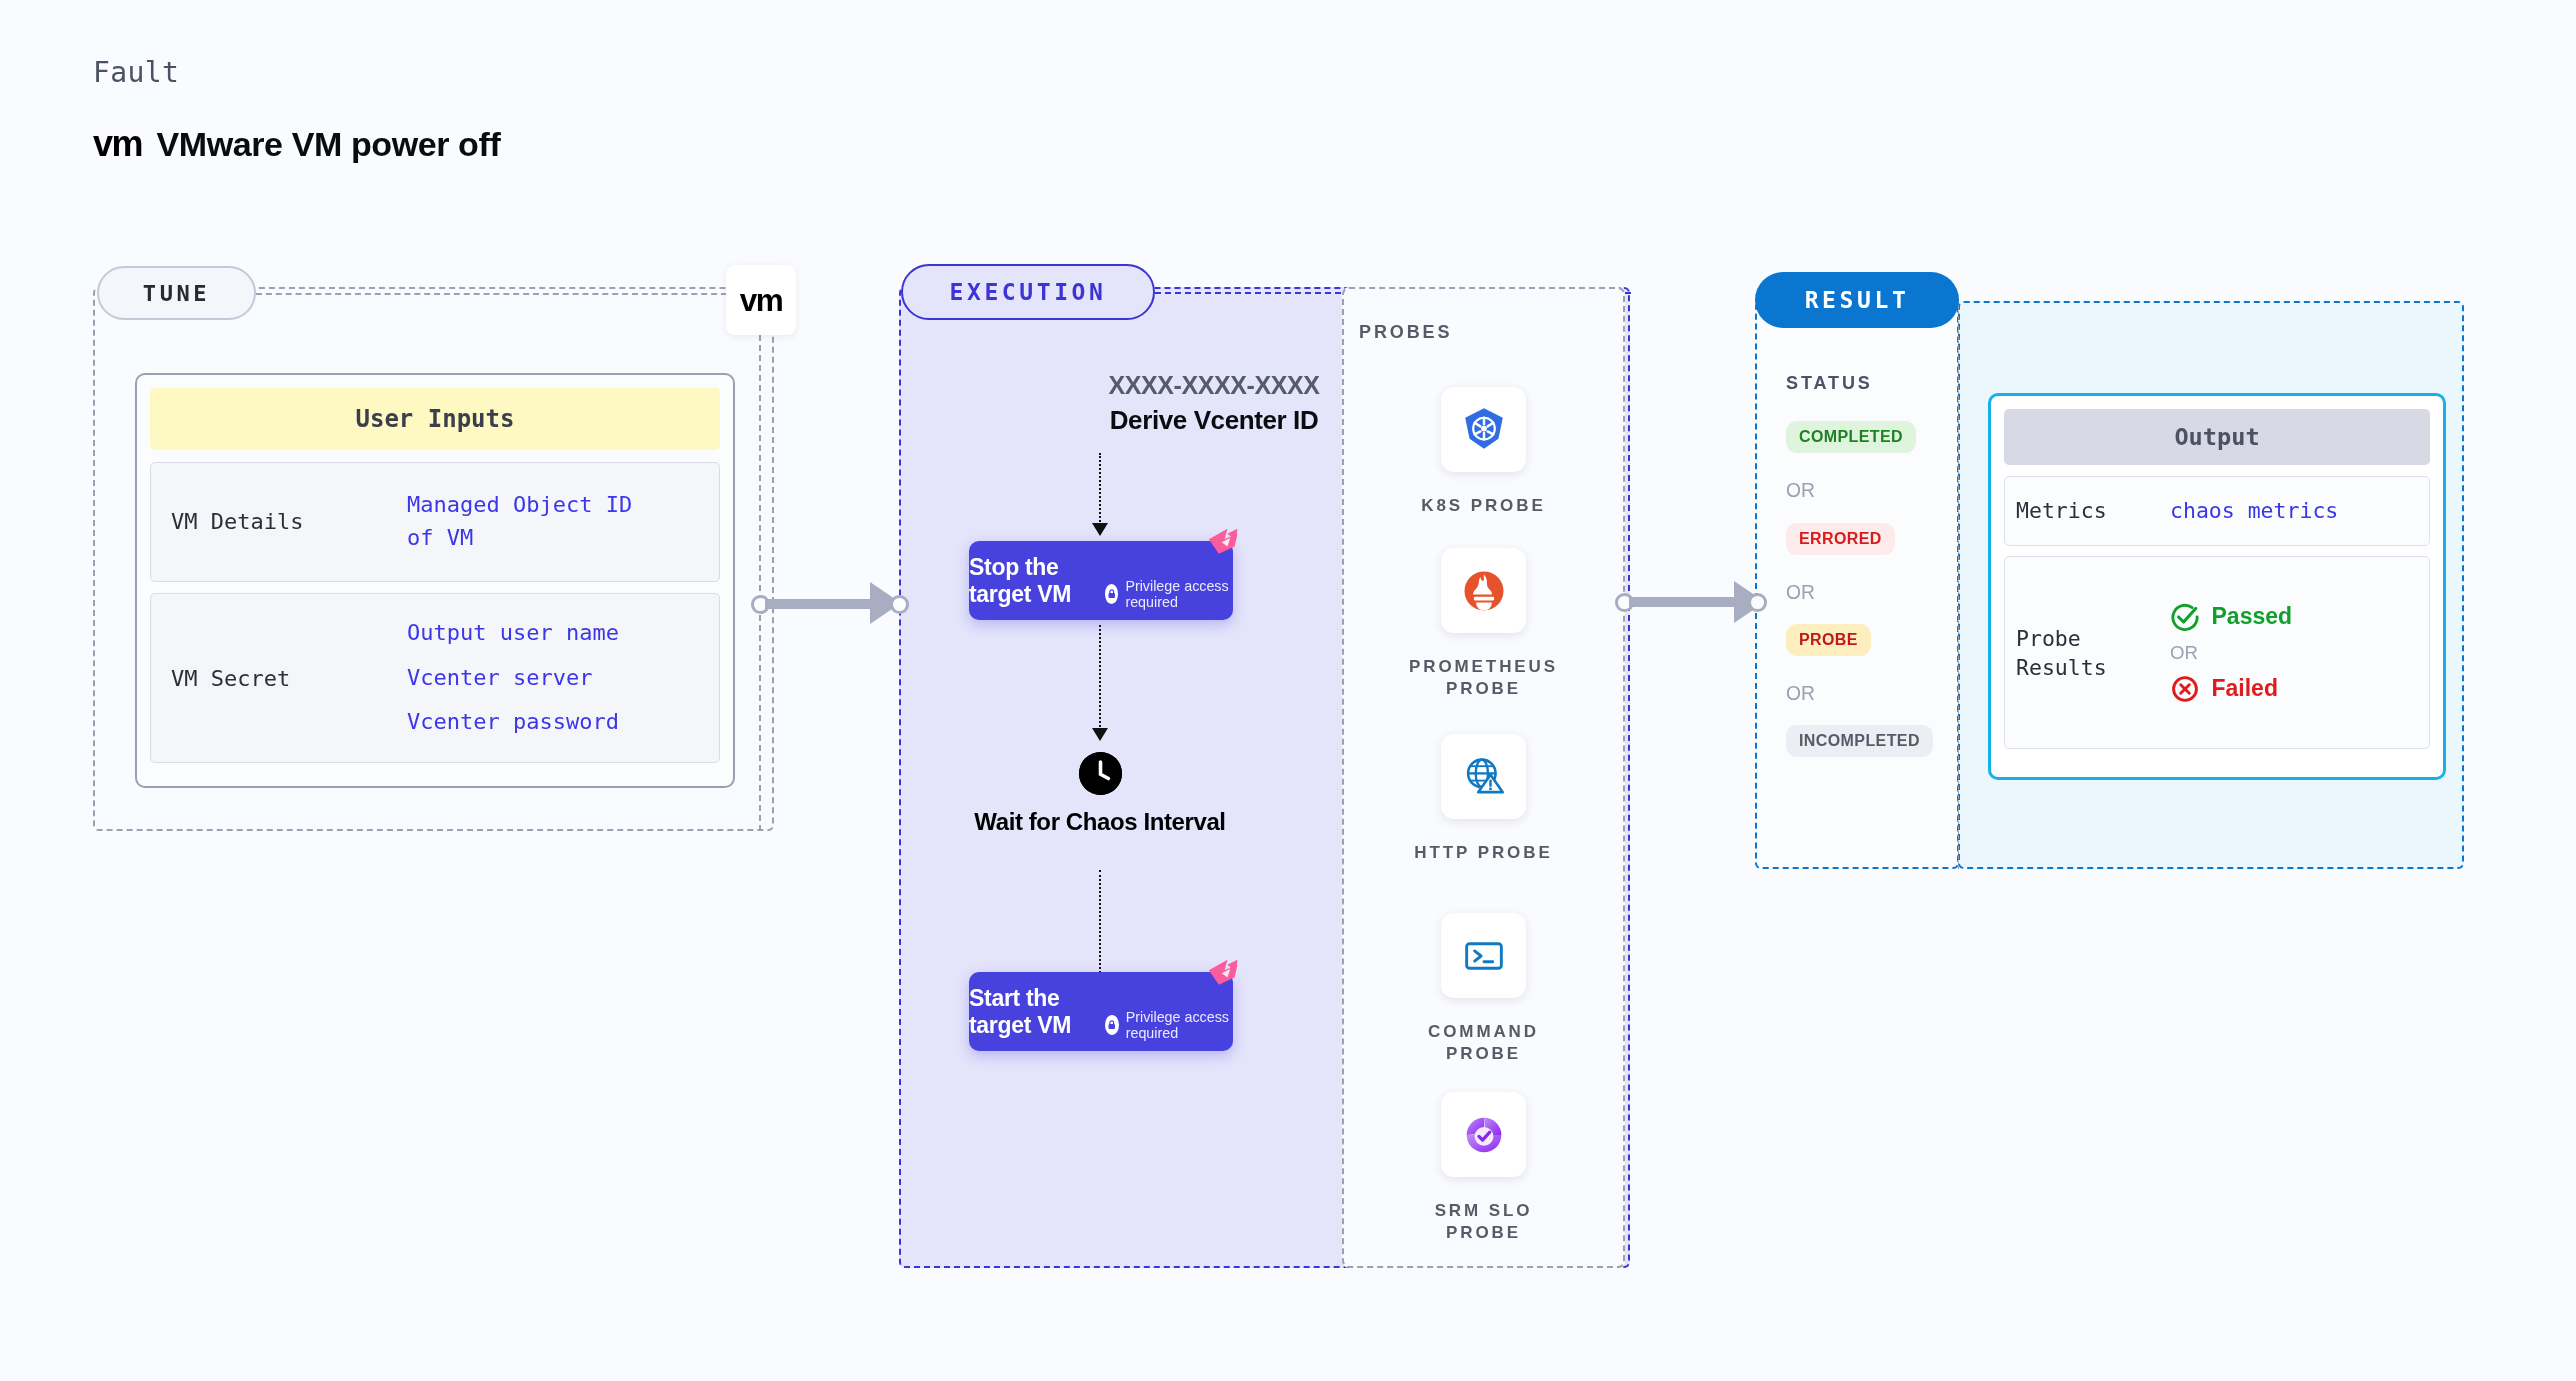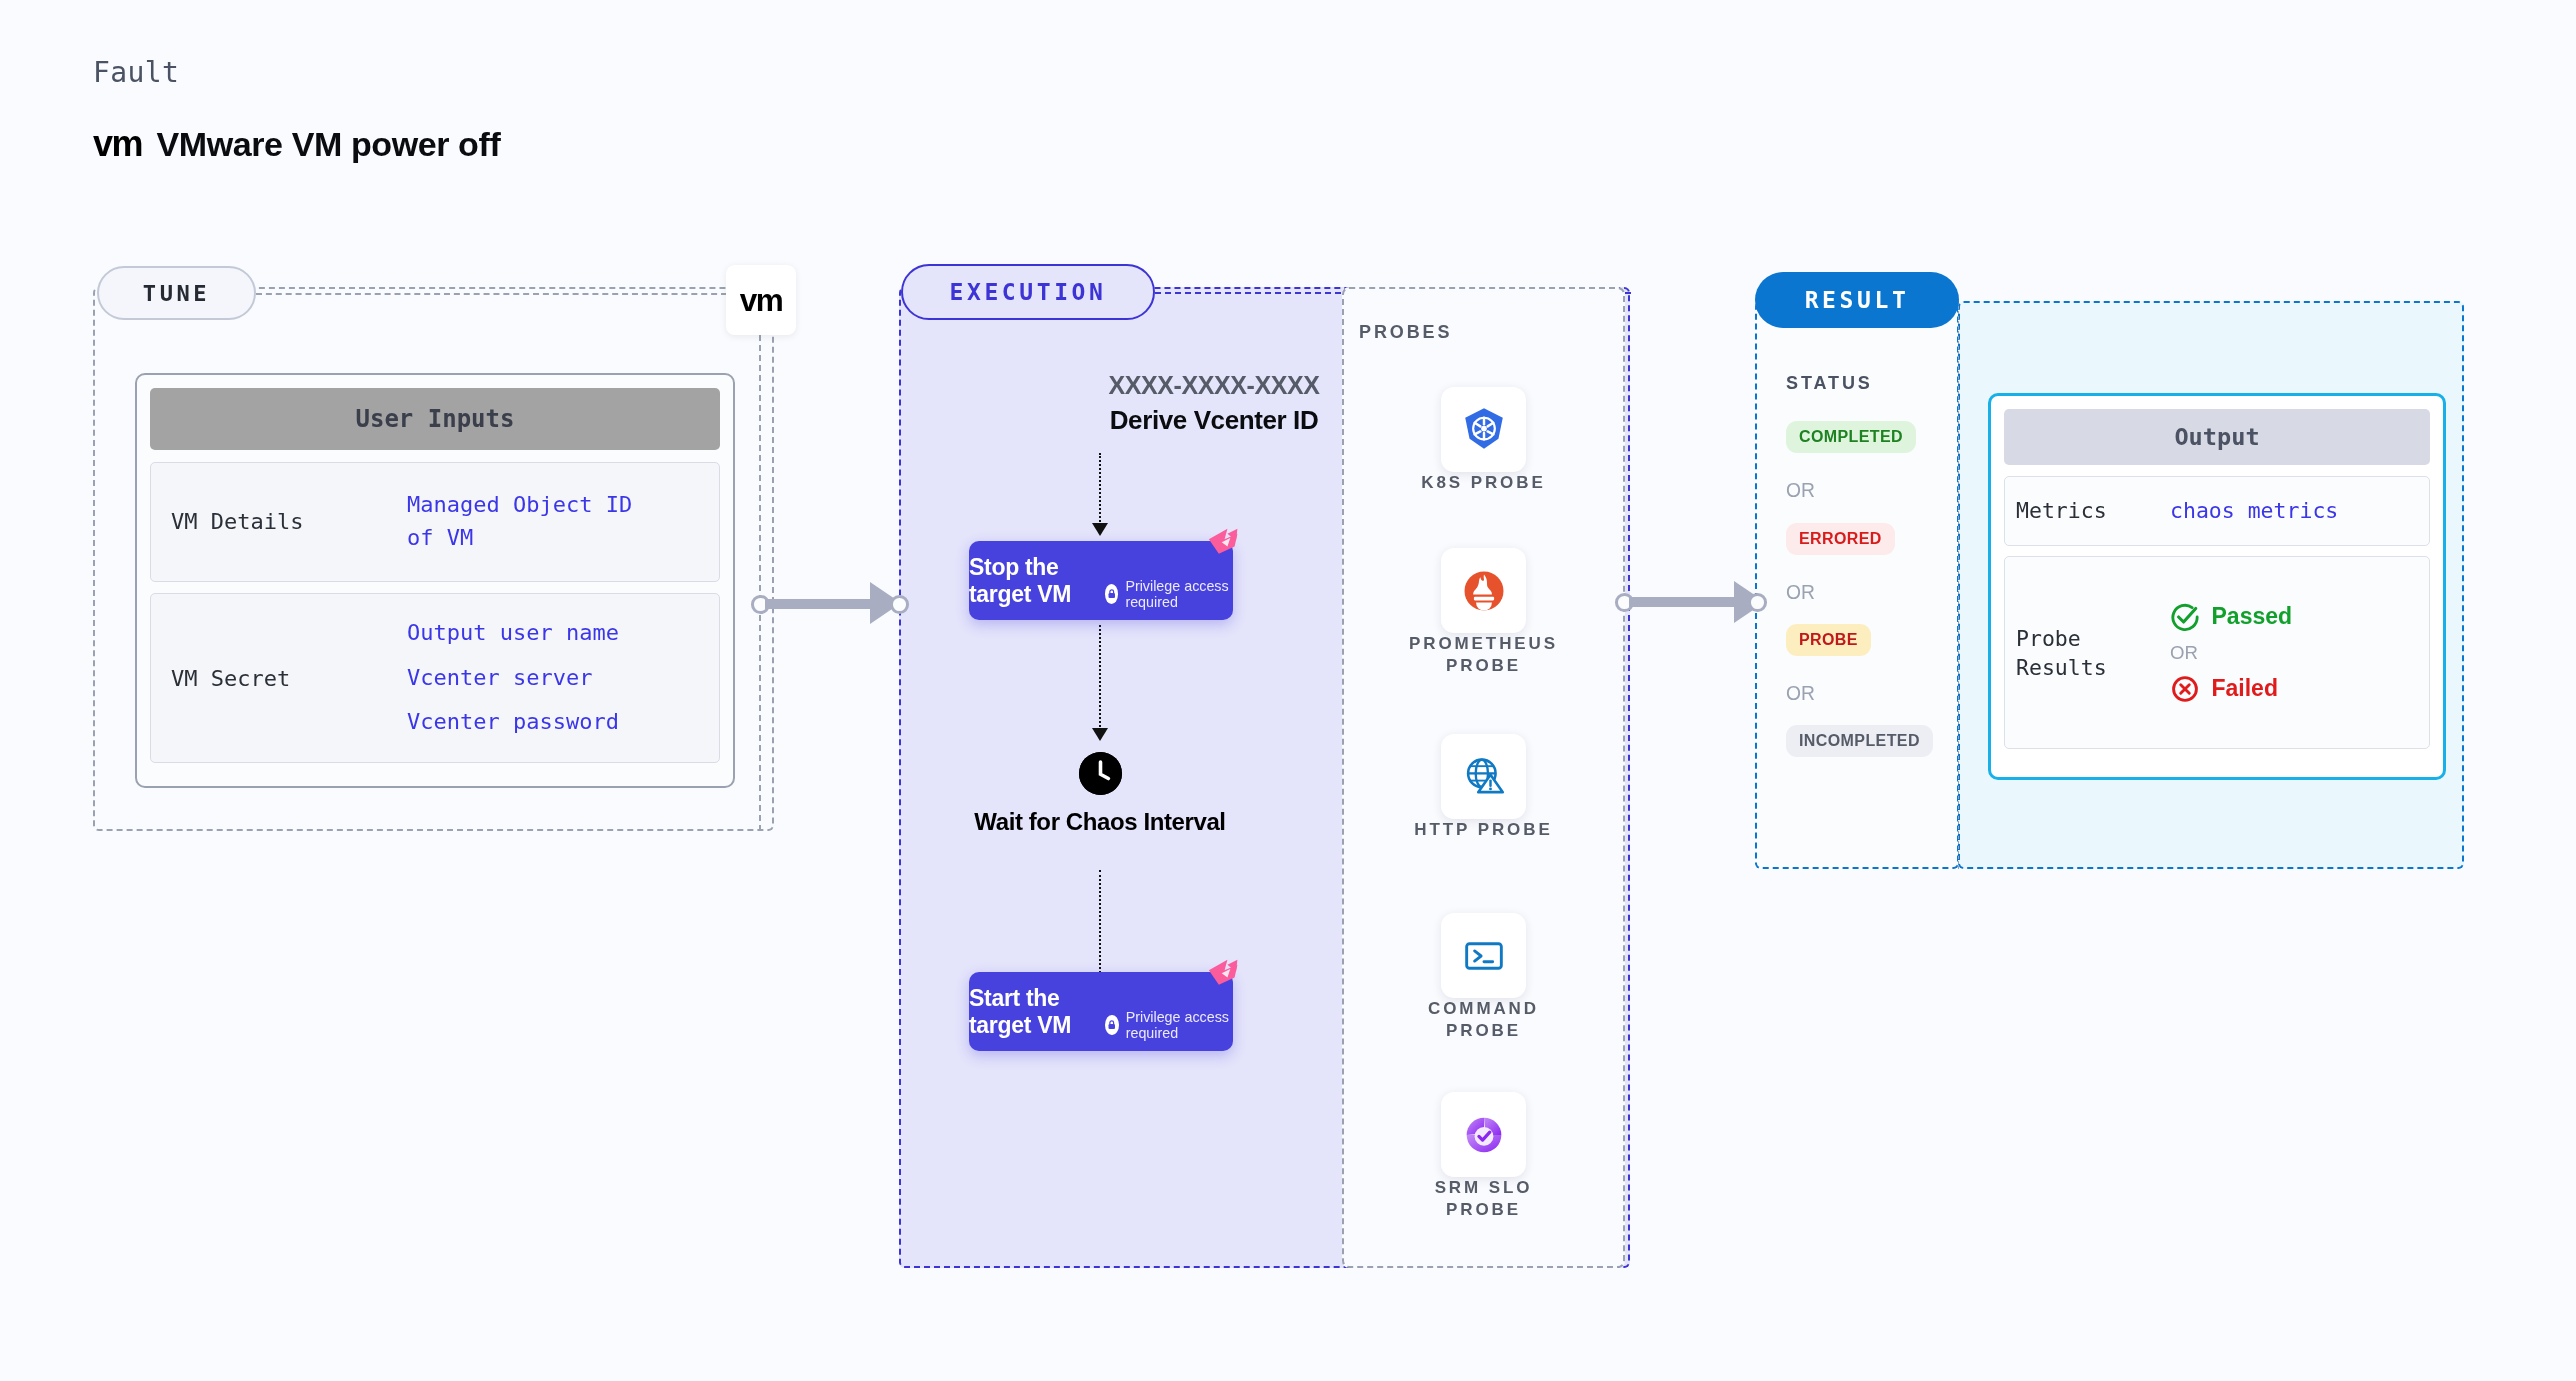--- a/index.html
+++ b/index.html
@@ -44,21 +44,21 @@
   .tune-dash-h { position: absolute; left: 256px; top: 293px; width: 471px; height: 0;
     border-top: 2.1px dashed #9aa2b1; z-index: 2; }
   .tune-dash-v { position: absolute; left: 759px; top: 335px; width: 0; height: 496px;
     border-left: 2.1px dashed #9aa2b1; z-index: 2; }
 
   .card-outer {
     position: absolute; left: 135px; top: 373px; width: 600px; height: 415px;
     border: 2.9px solid #9aa2b1; border-radius: 10px; background: #fbfcfe; padding: 13px;
   }
   .card-head {
-    height: 62px; background: #a3a3a3; border-radius: 5px;
+    height: 62px; background: #fef9c3; border-radius: 5px;
     display: flex; align-items: center; justify-content: center;
     font-family: "DejaVu Sans Mono", monospace; font-size: 24px; color: #3a3f4b; font-weight: 700;
   }
   .card-row {
     margin-top: 11.5px; border: 1.4px solid #d9dce6; border-radius: 5px;
     background: #f5f6fa; display: flex; align-items: center; padding: 14.3px 20px;
   }
   .row-label {
     font-family: "DejaVu Sans Mono", monospace; font-size: 22px; color: #2b2f38;
     width: 236px; flex-shrink: 0;
@@ -126,21 +126,21 @@
   .probe-item {
     position: absolute; width: 283px; display: flex; flex-direction: column;
     align-items: center; z-index: 5;
   }
   .probe-card {
     width: 85px; height: 85px; background: #fff; border-radius: 13px;
     display: flex; align-items: center; justify-content: center;
     box-shadow: 0 2.9px 10px rgba(30,40,90,.10);
   }
   .probe-name {
-    margin-top: 0; font-size: 17px; font-weight: 700; color: #565b68;
+    margin-top: 23px; font-size: 17px; font-weight: 700; color: #565b68;
     letter-spacing: 2.9px; text-align: center; line-height: 1.3; white-space: pre-line;
   }
 
   
   #result-status-panel { left: 1755px; top: 301px; width: 204px; height: 568px;
     border: 2.9px dashed #0b76d0; background: #fbfcfe; }
   #result-status-rightedge { position: absolute; left: 1958px; top: 301px; width: 0; height: 568px;
     border-left: 1.4px dashed #9aa2b1; z-index: 5; }
   #result-pill { left: 1755px; top: 272px; width: 204px; height: 56px;
     background: #0b76d0; border: none; color: #fff; font-size: 23px; z-index: 7; }

